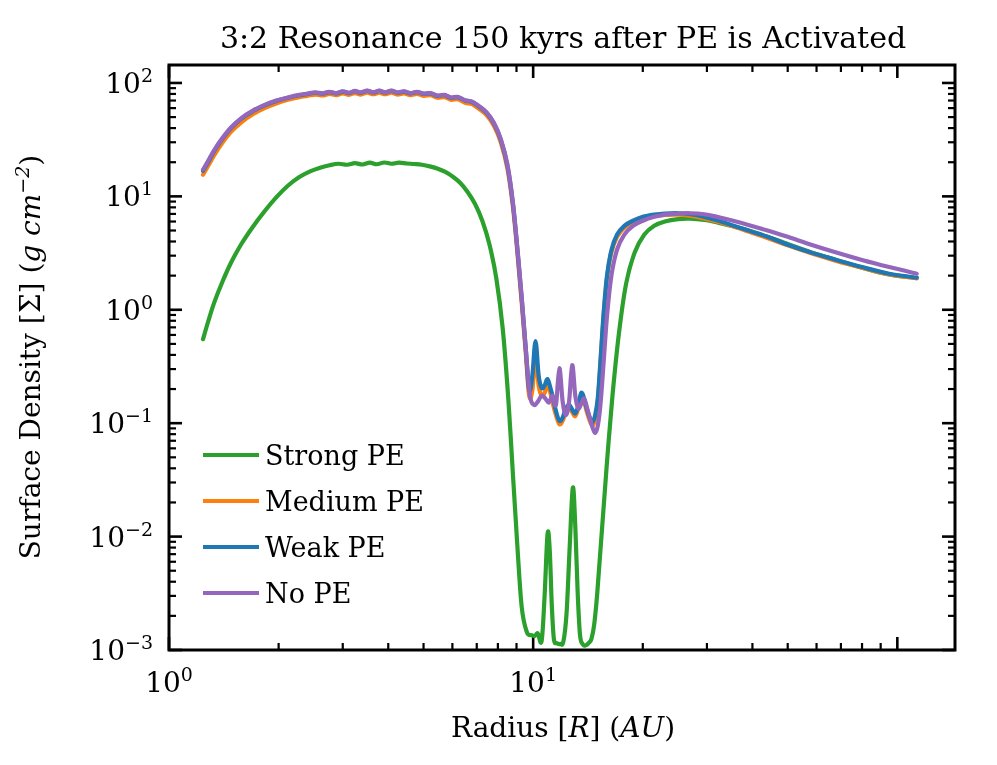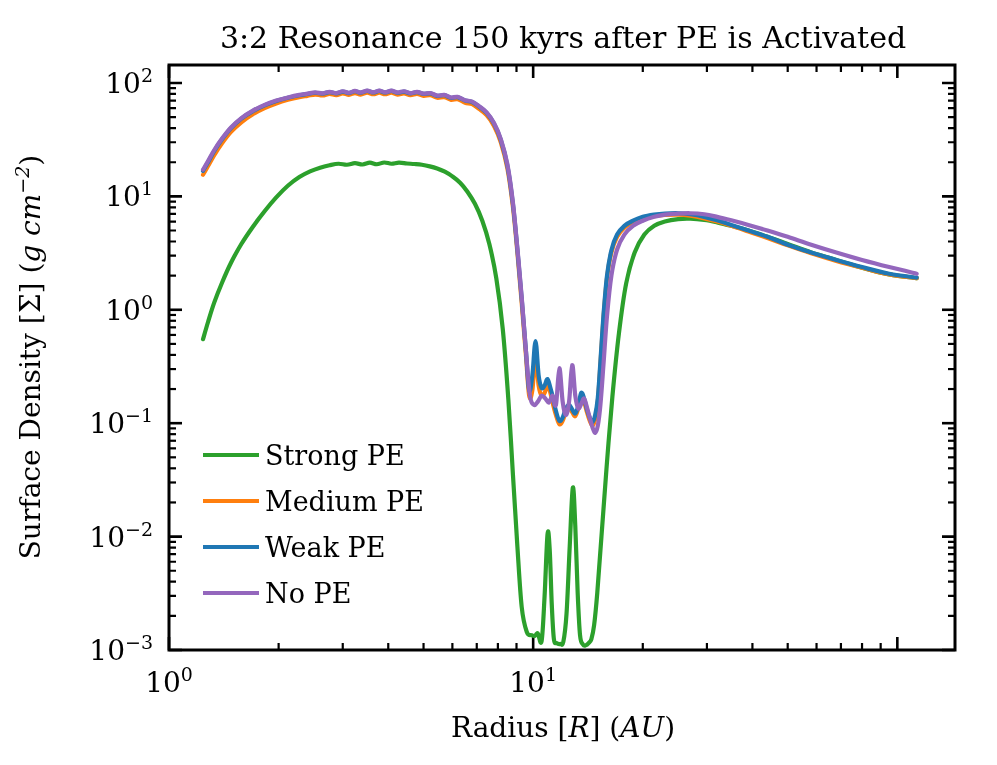--- a/index.html
+++ b/index.html
@@ -7,21 +7,20 @@
     padding: 0;
     background: #ffffff;
   }
   #page {
     position: relative;
     width: 997px;
     height: 765px;
     background: #ffffff;
     font-family: "DejaVu Serif", "Liberation Serif", serif;
     overflow: hidden;
-    border-radius: 26px;
   }
   #figure-svg {
     display: block;
     width: 997px;
     height: 765px;
   }
   .plot-title {
     font-family: "DejaVu Serif", "Liberation Serif", serif;
     font-size: 30px;
     fill: #000000;

